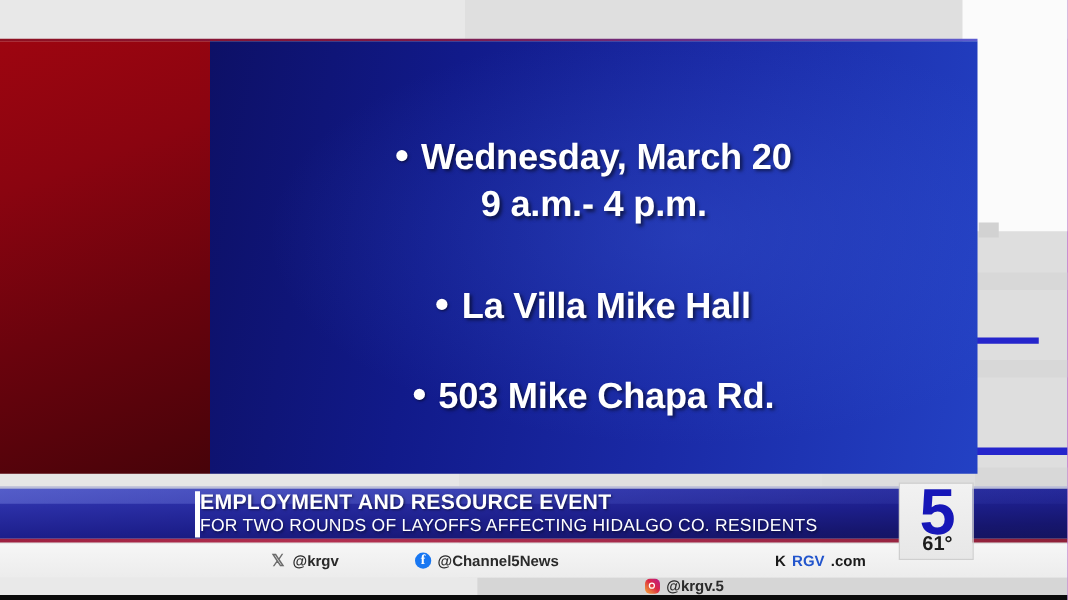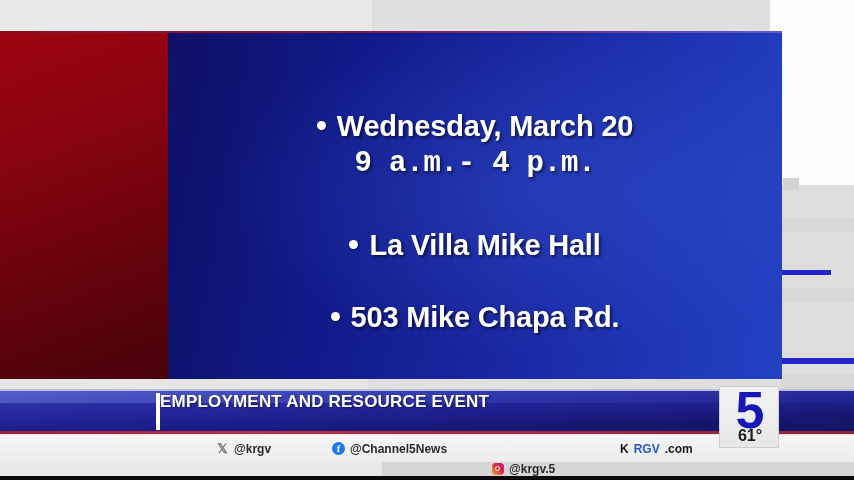--- a/index.html
+++ b/index.html
@@ -145,21 +145,21 @@
   .bullet-block .dot {
     display: inline-block;
     width: 9px; height: 9px;
     border-radius: 50%;
     background: #ffffff;
     vertical-align: middle;
     margin-right: 11px;
     margin-bottom: 5px;
     box-shadow: 1px 1px 2px rgba(0,0,0,0.5);
   }
-  .bullet-block .sub-line { display: block; font-family: Liberation Mono, monospace; }
+  .bullet-block .sub-line { display: block; }
   .gap-a { height: 42px; }
   .gap-b { height: 34px; }
 
   
   .lower-third {
     position: absolute;
     left: 0px; top: 379px;
     width: 742px; height: 56px;
     z-index: 6;
   }
@@ -262,21 +262,21 @@
     display: flex;
     align-items: center;
     gap: 5px;
     font-size: 12px;
     font-weight: bold;
     color: #2a2a2a;
     white-space: nowrap;
   }
   .si-x    { left: 216px; }
   .si-fb   { left: 332px; }
-  .si-ig   { left: 492px; margin-top: 40px; }
+  .si-ig   { left: 516px; margin-top: 40px; }
   .si-web  { left: 620px; }
 
   .icon-x {
     width: 13px; height: 13px;
     display: inline-block;
     position: relative;
     color: #6b6b6b;
     font-size: 13px;
     line-height: 13px;
     font-weight: bold;
@@ -358,20 +358,21 @@
 
     </div>
   </div>
 
   <div class="lower-third">
     <div class="lt-topedge"></div>
     <div class="lt-body"></div>
     <div class="lt-tick"></div>
     <div class="lt-text">
       <div class="lt-headline">EMPLOYMENT AND RESOURCE EVENT</div>
+      <div class="lt-sub">FOR TWO ROUNDS OF LAYOFFS AFFECTING HIDALGO CO. RESIDENTS</div>
     </div>
     <div class="lt-botline"></div>
   </div>
 
   <div class="logo-box">
     <div class="logo-five">5</div>
     <div class="logo-temp">61°</div>
   </div>
 
   <div class="social-bar">

